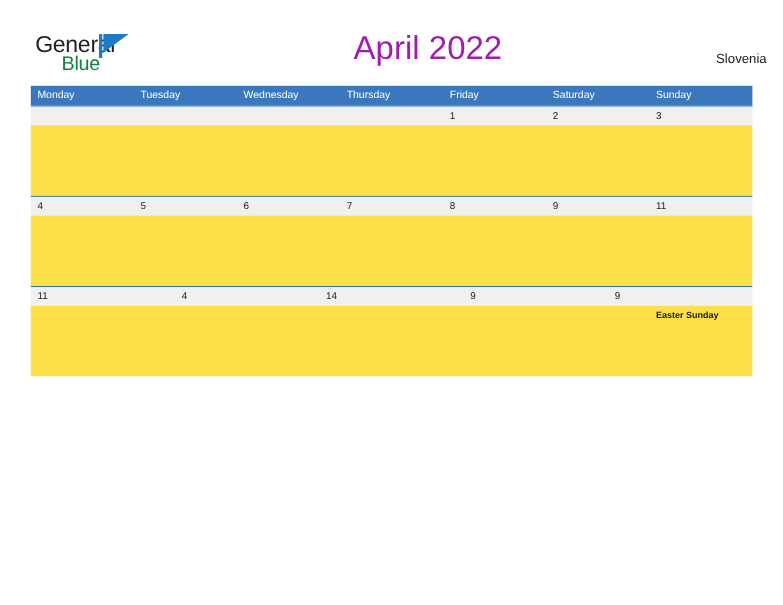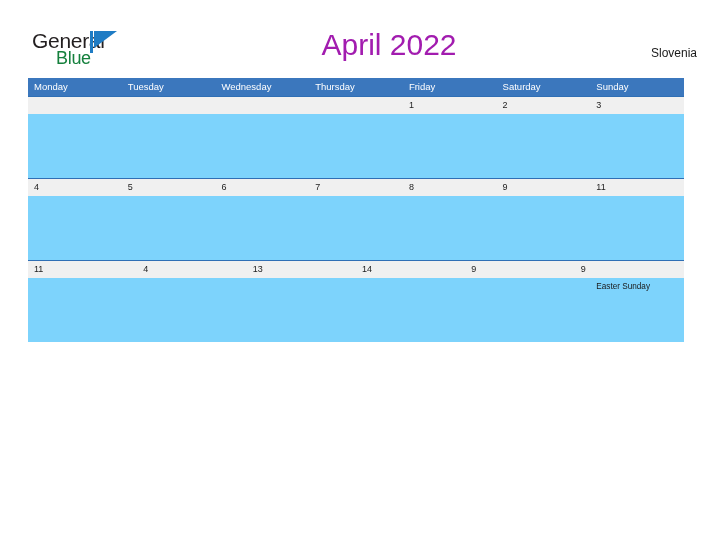--- a/index.html
+++ b/index.html
@@ -137,21 +137,22 @@
     font-size: 9px;
     line-height: 17px;
     color: #222222;
     font-family: "Liberation Sans", sans-serif;
   }
 
   .event-strip {
     display: flex;
     width: 656px;
     height: 64px;
-    background: #7dd3fc;
+    background: #fde047;
+    font-weight: bold;
   }
   .event-cell {
     flex: 1 1 0;
     box-sizing: border-box;
     padding: 3px 4px 0 6px;
     font-size: 8.2px;
     line-height: 11px;
     color: #1a1a1a;
     font-family: "Liberation Sans", sans-serif;
     white-space: pre-line;
@@ -231,21 +232,20 @@
         <div class="event-cell"></div>
         <div class="event-cell"></div>
         <div class="event-cell"></div>
       </div>
     </div>
 
     <div class="week-row">
       <div class="date-strip">
         <div class="date-cell">11</div>
         <div class="date-cell">4</div>
-        <div class="date-cell">13</div>
         <div class="date-cell">14</div>
         <div class="date-cell">9</div>
         <div class="date-cell">9</div>
       </div>
       <div class="event-strip">
         <div class="event-cell"></div>
         <div class="event-cell"></div>
         <div class="event-cell"></div>
         <div class="event-cell"></div>
         <div class="event-cell"></div>

